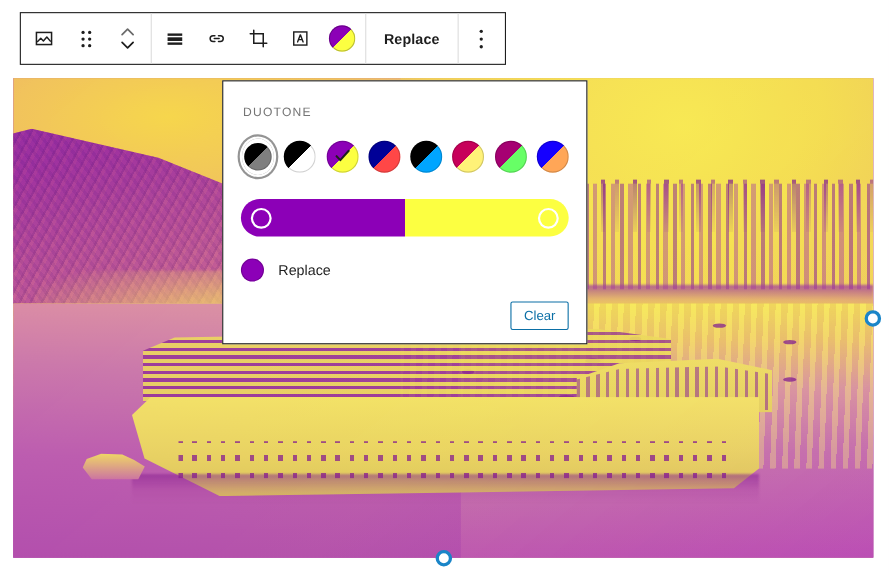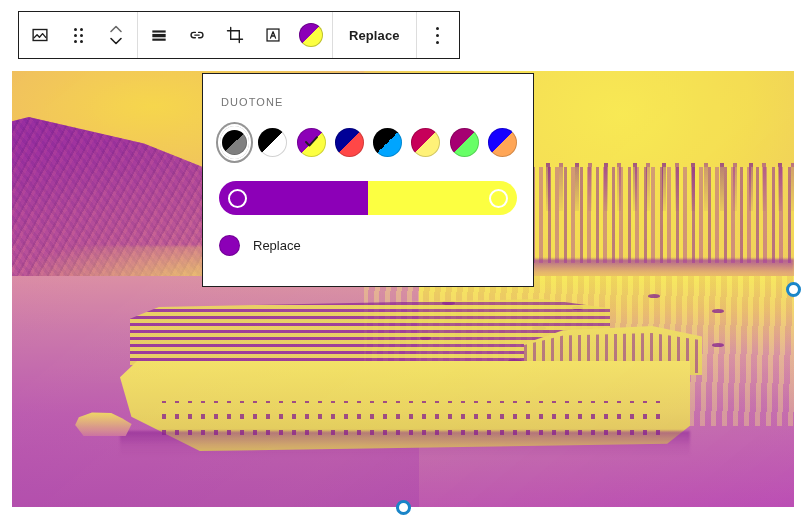--- a/index.html
+++ b/index.html
@@ -501,14 +501,17 @@
     <div class="slider-thumb" id="thumb-shadows" style="border-color: rgb(255, 255, 255);"></div>
     <div class="slider-thumb" id="thumb-highlights" style="border-color: rgb(255, 255, 255);"></div>
   </div>
 
   <div class="color-row">
     <span class="dot" id="dot-shadows" style="background: rgb(140, 0, 183);"></span>
     <span class="label">Replace</span>
   </div>
 
 
+  <div id="duotone-footer">
+    <button id="clear-button" style="color: rgb(11, 111, 166); border-color: rgb(11, 111, 166);">Clear</button>
+  </div>
 
 </div>
 
 </body></html>

